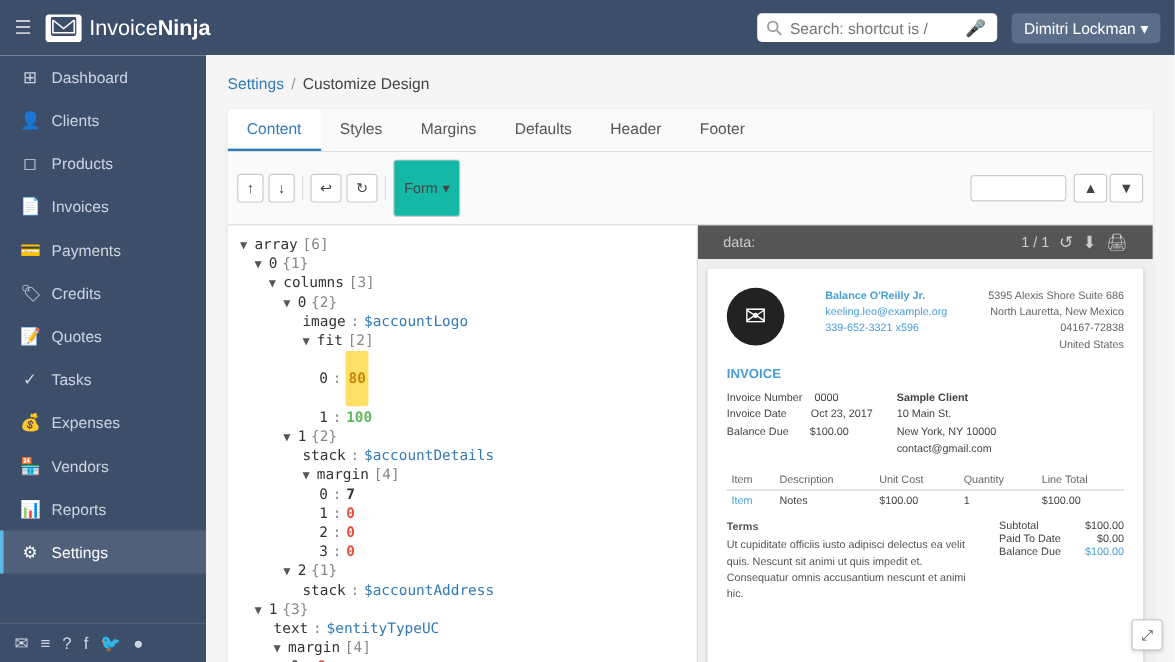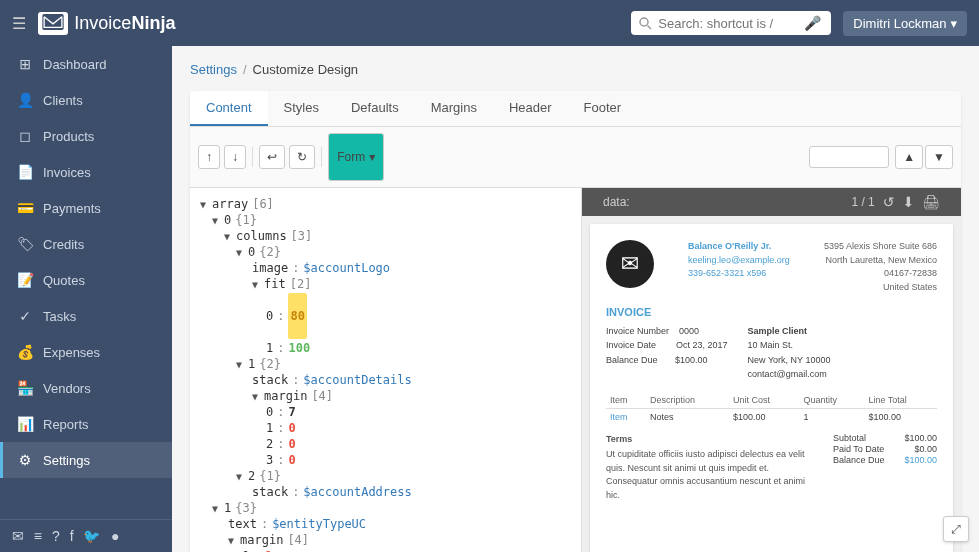--- a/index.html
+++ b/index.html
@@ -300,22 +300,22 @@
       <span style="color:#337ab7;cursor:pointer;">Settings</span>
       <span style="color:#999;">/</span>
       <span style="color:#444;font-weight:500;">Customize Design</span>
     </div>
 
     <div class="tab-card">
 
       <div class="tabs">
         <div class="tab active">Content</div>
         <div class="tab">Styles</div>
+        <div class="tab">Margins</div>
         <div class="tab">Defaults</div>
-        <div class="tab">Margins</div>
         <div class="tab">Header</div>
         <div class="tab">Footer</div>
       </div>
 
       <div class="editor-toolbar">
         <button class="toolbar-btn">↑</button>
         <button class="toolbar-btn">↓</button>
         <div class="toolbar-sep"></div>
         <button class="toolbar-btn">↩</button>
         <button class="toolbar-btn">↻</button>

